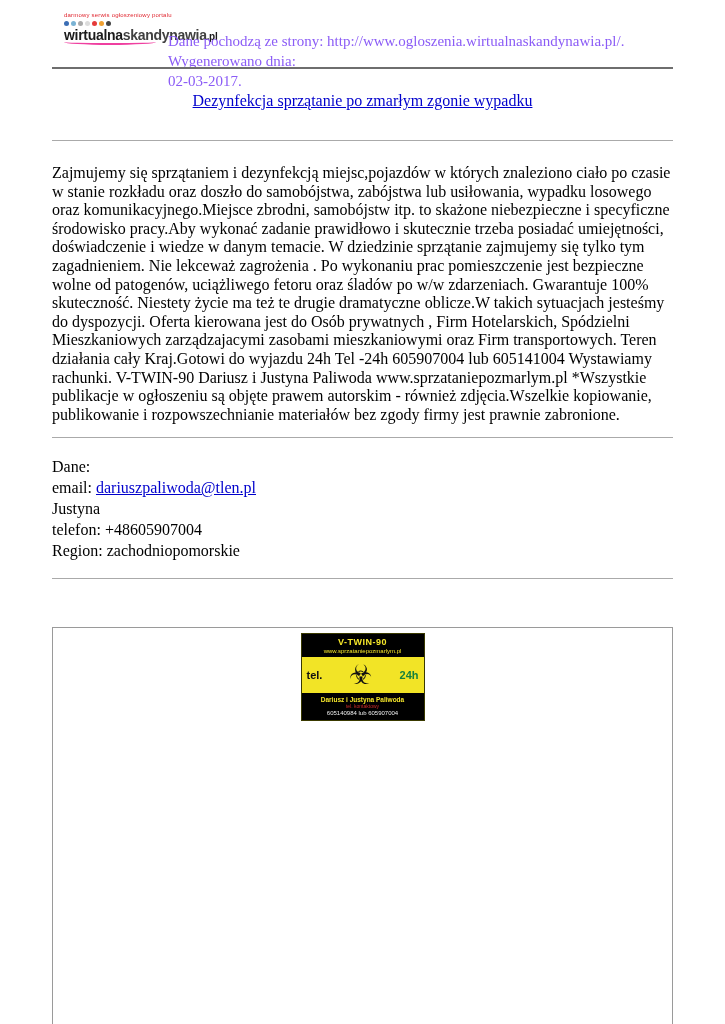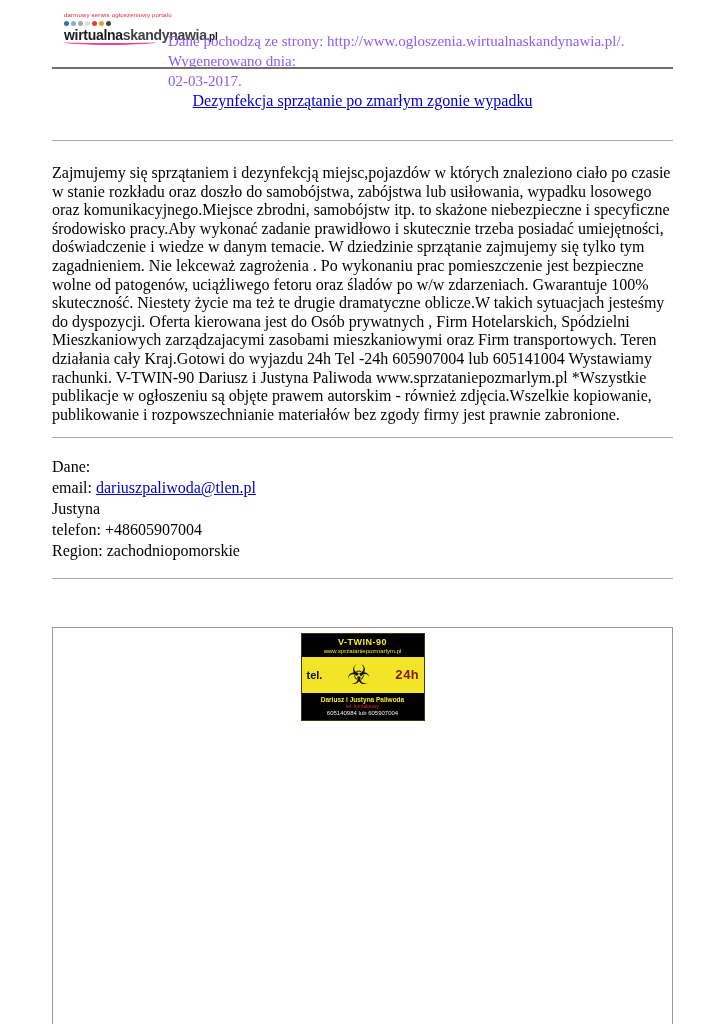--- a/index.html
+++ b/index.html
@@ -49,21 +49,21 @@
 
   
   .banner { width:124px; margin:5px auto 0 auto; background:#000; text-align:center;
             border:1px solid #3a3a00; font-family:"Liberation Sans", sans-serif; }
   .banner-company { color:#f5e62a; font-size:9px; font-weight:bold; padding-top:3px; letter-spacing:0.5px; }
   .banner-site { color:#f5e62a; font-size:6px; padding:1px 0 3px 0; }
   .banner-band { background:#f2e426; height:36px; display:flex; align-items:center;
                  justify-content:space-between; padding:16px 5px; }
   .band-tel { font-size:11px; font-weight:bold; color:#111; }
   .band-bio { font-size:27px; color:#111; line-height:1; }
-  .band-24 { font-size:13px; font-weight:bold; color:#7f1d1d;font-family:Liberation Mono, monospace; }
+  .band-24 { font-size:11px; font-weight:bold; color:#15803d; }
   .banner-owners { color:#f5e62a; font-size:6.5px; font-weight:bold; padding-top:3px; }
   .banner-small { color:#cc2a2a; font-size:5px; line-height:6px; }
   .banner-phones { color:#ececec; font-size:6px; padding:1px 0 4px 0; }
 </style>
 </head>
 <body>
 
 <div class="page">
 
   <div class="logo">

